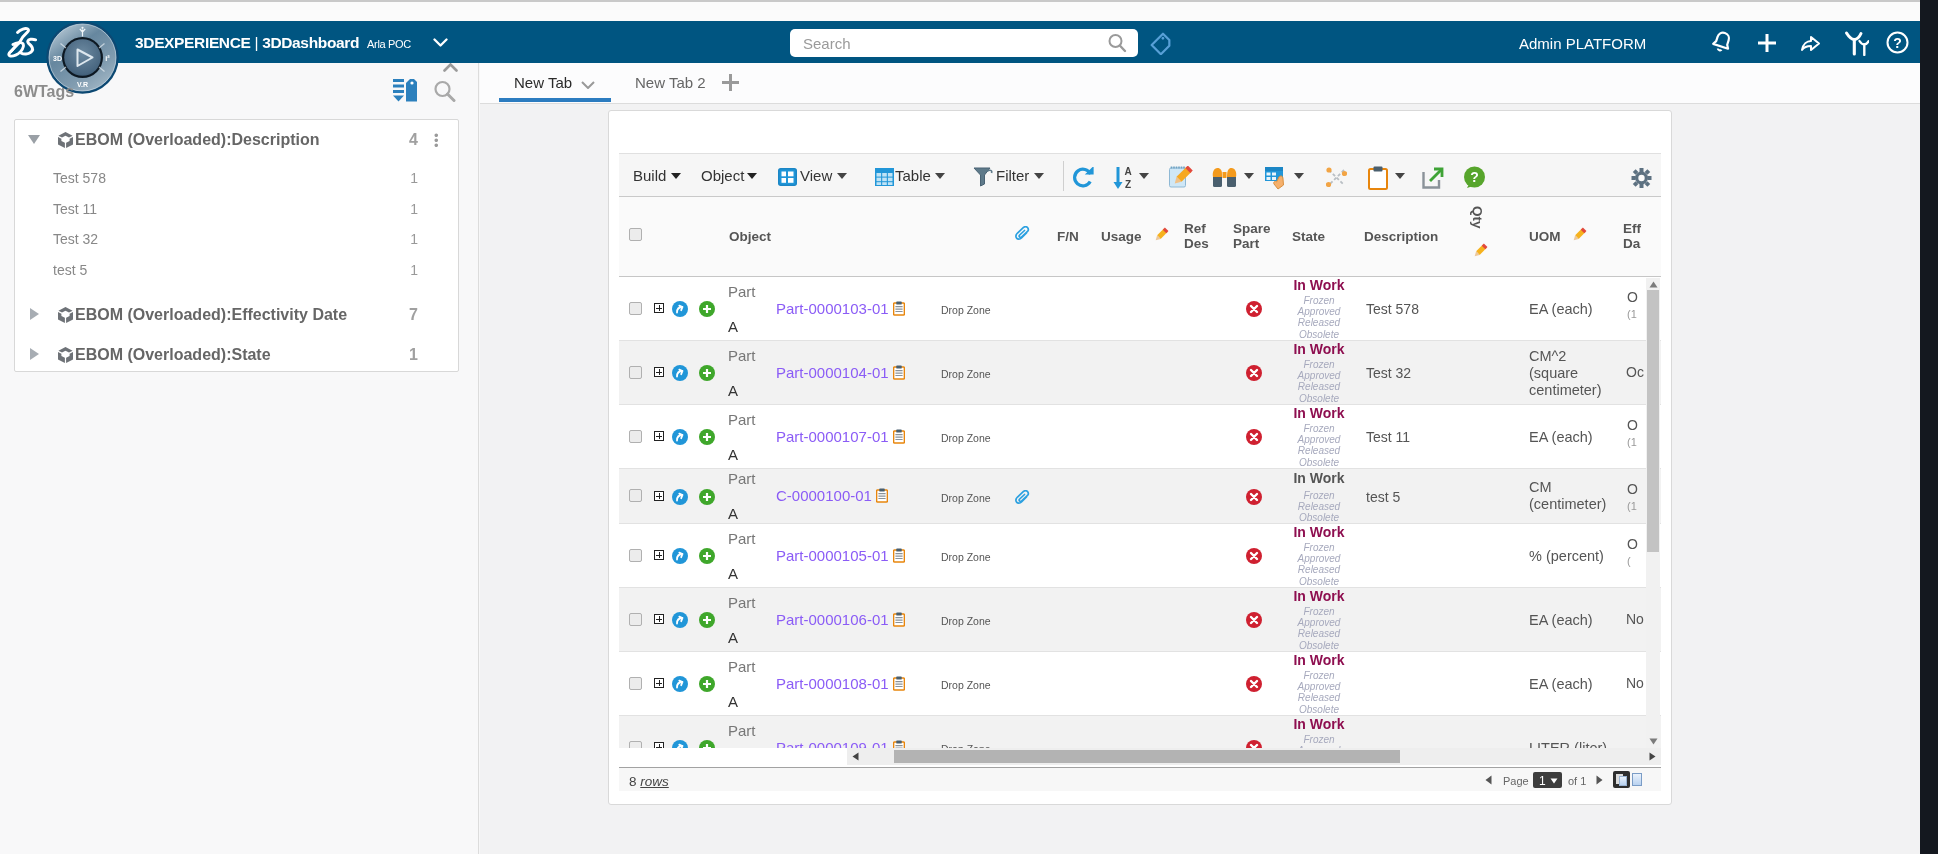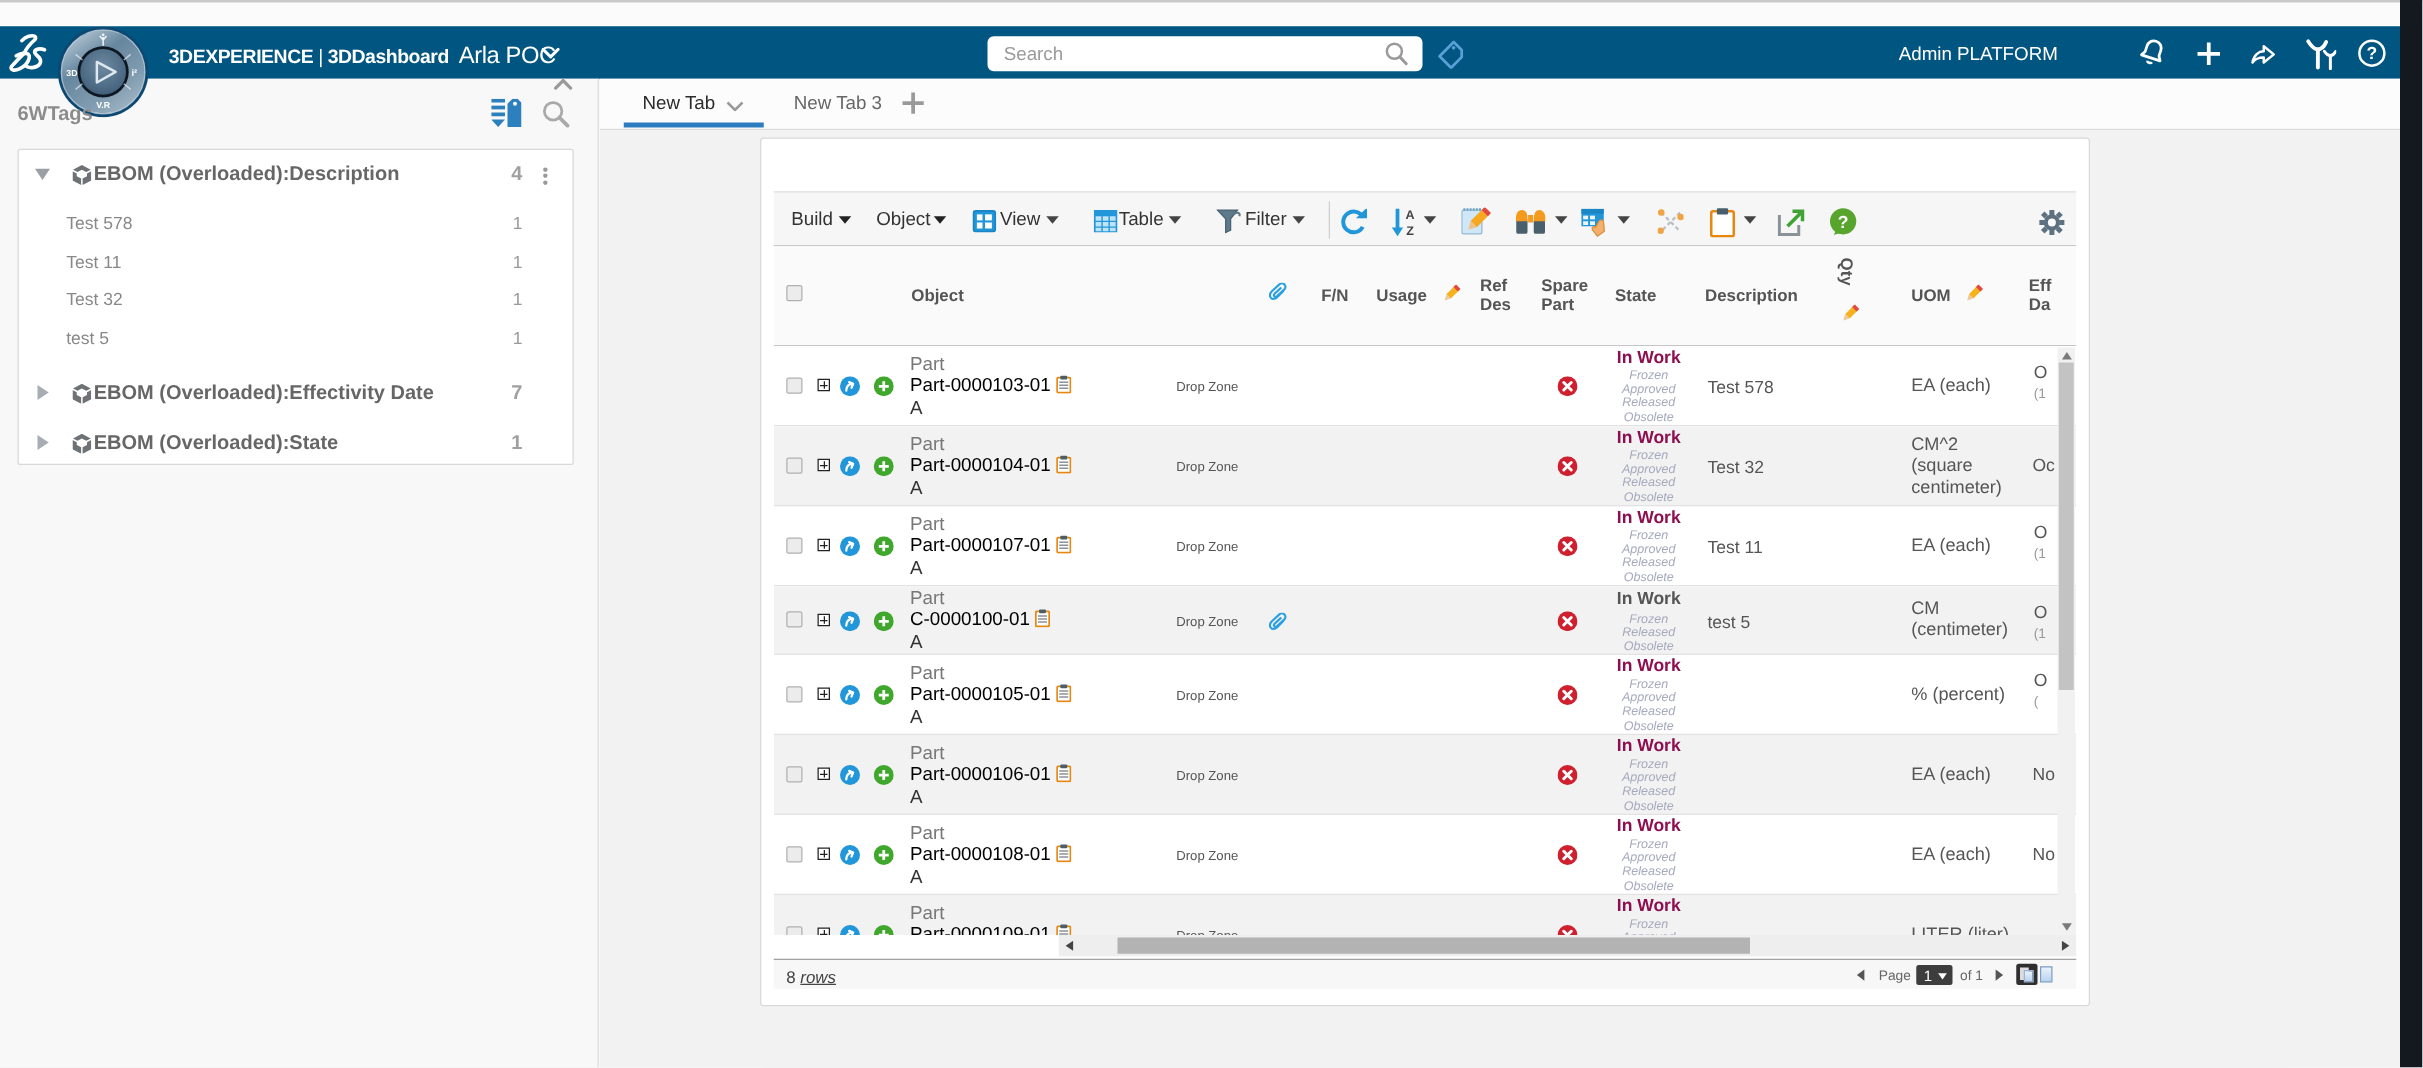--- a/index.html
+++ b/index.html
@@ -49,21 +49,21 @@
 .hc { position:absolute; white-space:nowrap; }
 #tbody { position:absolute; left:10px; top:166px; width:1042px; height:471px; overflow:hidden; background:#fff; }
 .row { position:absolute; left:0; width:1042px; border-bottom:1px solid #e2e2e2; }
 .row.alt { background:#f2f2f2; }
 .cb { position:absolute; width:13px; height:13px; background:#ececec; border:1px solid #b0b0b0; border-radius:2px; }
 .expbox { position:absolute; width:10px; height:10px; border:1px solid #222; background:#fff; }
 .expbox:before { content:""; position:absolute; left:1px; top:4px; width:6px; height:1px; background:#222; }
 .expbox:after { content:""; position:absolute; left:4px; top:1px; width:1px; height:6px; background:#222; }
 .objcell { position:absolute; font-size:15px; line-height:17.5px; }
 .objcell .t1 { color:#777; }
-.objcell a { color:#000000; text-decoration:none; }
+.objcell a { color:#8b5cf6; text-decoration:none;margin-left:48px; }
 .objcell .t3 { color:#333; }
 .dropz { position:absolute; font-size:10.5px; color:#555; }
 .statecell { position:absolute; width:110px; text-align:center; }
 .inwork { font-size:14px; font-weight:bold; color:#8e0f50; }
 .inwork.gray { color:#555; }
 .slist { font-size:10px; font-style:italic; color:#a6a9bd; line-height:11.2px; }
 .desc { position:absolute; font-size:14px; color:#555; white-space:nowrap; }
 .uom { position:absolute; font-size:14.5px; color:#555; line-height:17px; }
 .effd { position:absolute; font-size:14px; color:#555; line-height:16px; }
 .effd small { font-size:11px; color:#999; }
@@ -79,21 +79,21 @@
 .pgt { position:absolute; top:7px; font-size:11px; color:#666; }
 
 svg { display:block; }
 </style>
 </head>
 <body>
 <div class="abs" id="topwhite"></div>
 <div class="abs" id="bluebar"></div>
 <div class="abs" id="darkstrip"></div>
 
-<div class="abs" id="brand"><b>3D</b><span class="lt">EXPERIENCE</span> | <b>3DDashboard</b><span style="display:inline-block;width:8px"></span><span style="font-size:19px">Arla POC</span></div>
+<div class="abs" id="brand"><b>3D</b><span class="lt">EXPERIENCE</span> | <b>3DDashboard</b><span style="display:inline-block;width:8px"></span><span style="font-size:11px">Arla POC</span></div>
 <svg class="abs" style="left:433px;top:38px;" width="15" height="10" viewBox="0 0 15 10">
     <path d="M1.5 1.5 L7.5 7.5 L13.5 1.5" fill="none" stroke="#fff" stroke-width="2.3" stroke-linecap="round" stroke-linejoin="round"></path>
   </svg>
 
 <div class="abs" id="searchbox">
     <span class="ph">Search</span>
   <svg style="position:absolute;right:10px;top:3px;" width="22" height="22" viewBox="0 0 22 22">
       <circle cx="9.5" cy="9" r="6" fill="none" stroke="#9a9a9a" stroke-width="2"></circle>
       <path d="M13.8 13.5 L19 19" stroke="#9a9a9a" stroke-width="2.4" stroke-linecap="round"></path>
     </svg>
@@ -236,21 +236,21 @@
   <div class="glabel" style="top:226px">EBOM (Overloaded):State</div>
   <div class="gcount" style="top:226px">1</div>
 </div>
 
 <div class="abs" id="tabbar"></div>
 <div class="abs" style="left:514px;top:74px;font-size:15px;color:#2b2b2b;">New Tab</div>
 <svg class="abs" style="left:581px;top:81px" width="14" height="8" viewBox="0 0 14 8">
     <path d="M1 1 L7 7 L13 1" fill="none" stroke="#999" stroke-width="2"></path>
   </svg>
 <div class="abs" style="left:499px;top:98px;width:112px;height:4px;background:#2c7cc0;"></div>
-<div class="abs" style="left:635px;top:74px;font-size:15px;color:#666;">New Tab 3</div>
+<div class="abs" style="left:635px;top:74px;font-size:15px;color:#666;">New Tab 2</div>
 <svg class="abs" style="left:721px;top:73px" width="19" height="19" viewBox="0 0 19 19">
     <path d="M9.5 1 V18 M1 9.5 H18" stroke="#9a9a9a" stroke-width="3"></path>
   </svg>
 
 <div class="abs" id="content"></div>
 
 <div class="abs" id="widget">
   <div id="toolbar">
     <div class="mtxt" style="left:14px">Build</div>
       <div class="mcaret" style="left:52px"></div>

